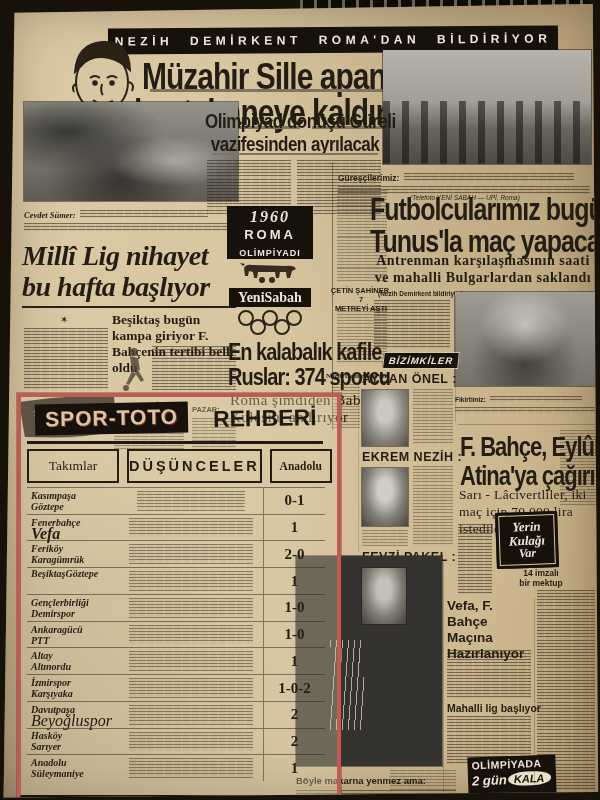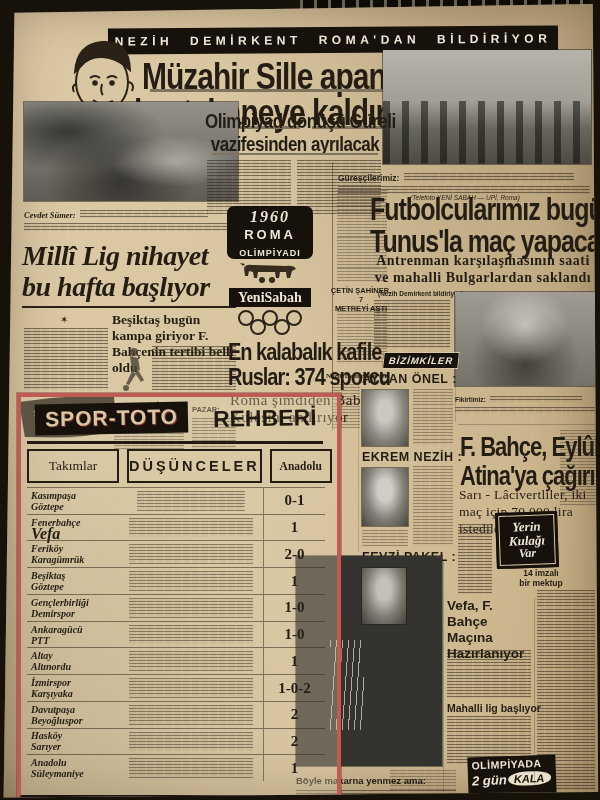--- a/index.html
+++ b/index.html
@@ -133,21 +133,21 @@
       <div class="tx" style="position:relative;width:44px;height:32px;margin-top:2px;"></div>
     </div>
 
     <div class="abs blackbox" style="left:20px;top:396px;width:94px;height:40px;transform:rotate(-3deg);
                 clip-path:polygon(0 8%,50% 0,100% 8%,96% 92%,52% 100%,4% 92%);
                 display:flex;flex-direction:column;align-items:center;justify-content:center;border:1px solid #d9c7a3;">
       <span style="font-size:10px;font-weight:700;color:#d9c7a3;letter-spacing:1px;">SPOR-TOTO</span>
       <span style="font-size:10px;font-weight:700;color:#d9c7a3;letter-spacing:1px;">BAŞLIYOR</span>
     </div>
 
-    <div class="abs blackbox" style="left:227px;top:206px;width:86px;height:50px;border-radius:7px;text-align:center;line-height:1.05;padding-top:3px;">
+    <div class="abs blackbox" style="left:227px;top:206px;width:86px;height:50px;border-radius:0;text-align:center;line-height:1.05;padding-top:3px;">
       <span class="serif" style="font-size:16px;font-weight:700;font-style:italic;letter-spacing:2px;">1960</span><br>
       <span style="font-size:13px;font-weight:700;letter-spacing:3px;">ROMA</span><br>
       <span style="font-size:9px;font-weight:700;letter-spacing:1px;">OLİMPİYADI</span>
     </div>
 
     <svg class="abs" viewBox="0 0 60 30" style="left:240px;top:258px;width:60px;height:30px;">
       <g fill="#352c1e">
         <path d="M4 10 Q6 6 12 7 L46 8 Q54 7 56 11 L52 13 L50 20 L47 20 L46 14 L40 14 L39 20 L36 20 L35 14 L18 14 L17 20 L14 20 L13 14 L9 13 L8 18 L5 18 Z"></path>
         <circle cx="22" cy="22" r="3"></circle>
           <circle cx="32" cy="22" r="3"></circle>
@@ -332,21 +332,21 @@
       <span class="serif st-home" style="font-size:10px;font-weight:700;font-style:italic;line-height:11px;">Feriköy</span>
       <span class="serif st-away" style="font-size:10px;font-weight:700;font-style:italic;line-height:11px;">Karagümrük</span>
     </div>
     <div style="padding:3px 2px;">
       <div class="tx" style="position:relative;width:100%;height:100%;opacity:.7;"></div>
     </div>
     <div class="serif st-pred" style="display:flex;align-items:center;justify-content:center;font-size:15px;font-weight:700;border-left:1px solid rgba(48,38,24,.5);">2-0</div>
   </div>
 
   <div class="st-row" style="flex:1;display:grid;grid-template-columns:92px 1fr 62px;column-gap:8px;border-top:1px solid rgba(48,38,24,.55);">
-    <div style="display:flex;flex-direction:column;justify-content:center;padding-left:4px;">
+    <div style="display:flex;flex-direction:row;justify-content:flex-start;padding-left:4px;">
       <span class="serif st-home" style="font-size:10px;font-weight:700;font-style:italic;line-height:11px;">Beşiktaş</span>
       <span class="serif st-away" style="font-size:10px;font-weight:700;font-style:italic;line-height:11px;">Göztepe</span>
     </div>
     <div style="padding:3px 2px;">
       <div class="tx" style="position:relative;width:100%;height:100%;opacity:.7;"></div>
     </div>
     <div class="serif st-pred" style="display:flex;align-items:center;justify-content:center;font-size:15px;font-weight:700;border-left:1px solid rgba(48,38,24,.5);">1</div>
   </div>
 
   <div class="st-row" style="flex:1;display:grid;grid-template-columns:92px 1fr 62px;column-gap:8px;border-top:1px solid rgba(48,38,24,.55);">
@@ -389,21 +389,21 @@
     </div>
     <div style="padding:3px 2px;">
       <div class="tx" style="position:relative;width:100%;height:100%;opacity:.7;"></div>
     </div>
     <div class="serif st-pred" style="display:flex;align-items:center;justify-content:center;font-size:15px;font-weight:700;border-left:1px solid rgba(48,38,24,.5);">1-0-2</div>
   </div>
 
   <div class="st-row" style="flex:1;display:grid;grid-template-columns:92px 1fr 62px;column-gap:8px;border-top:1px solid rgba(48,38,24,.55);">
     <div style="display:flex;flex-direction:column;justify-content:center;padding-left:4px;">
       <span class="serif st-home" style="font-size:10px;font-weight:700;font-style:italic;line-height:11px;">Davutpaşa</span>
-      <span class="serif st-away" style="font-size:10px;font-weight:700;font-style:italic;line-height:11px;">Beyoğluspor</span>
+      <span class="serif st-away" style="font-size:16px;font-weight:400;font-style:italic;line-height:11px;">Beyoğluspor</span>
     </div>
     <div style="padding:3px 2px;">
       <div class="tx" style="position:relative;width:100%;height:100%;opacity:.7;"></div>
     </div>
     <div class="serif st-pred" style="display:flex;align-items:center;justify-content:center;font-size:15px;font-weight:700;border-left:1px solid rgba(48,38,24,.5);">2</div>
   </div>
 
   <div class="st-row" style="flex:1;display:grid;grid-template-columns:92px 1fr 62px;column-gap:8px;border-top:1px solid rgba(48,38,24,.55);">
     <div style="display:flex;flex-direction:column;justify-content:center;padding-left:4px;">
       <span class="serif st-home" style="font-size:10px;font-weight:700;font-style:italic;line-height:11px;">Hasköy</span>

